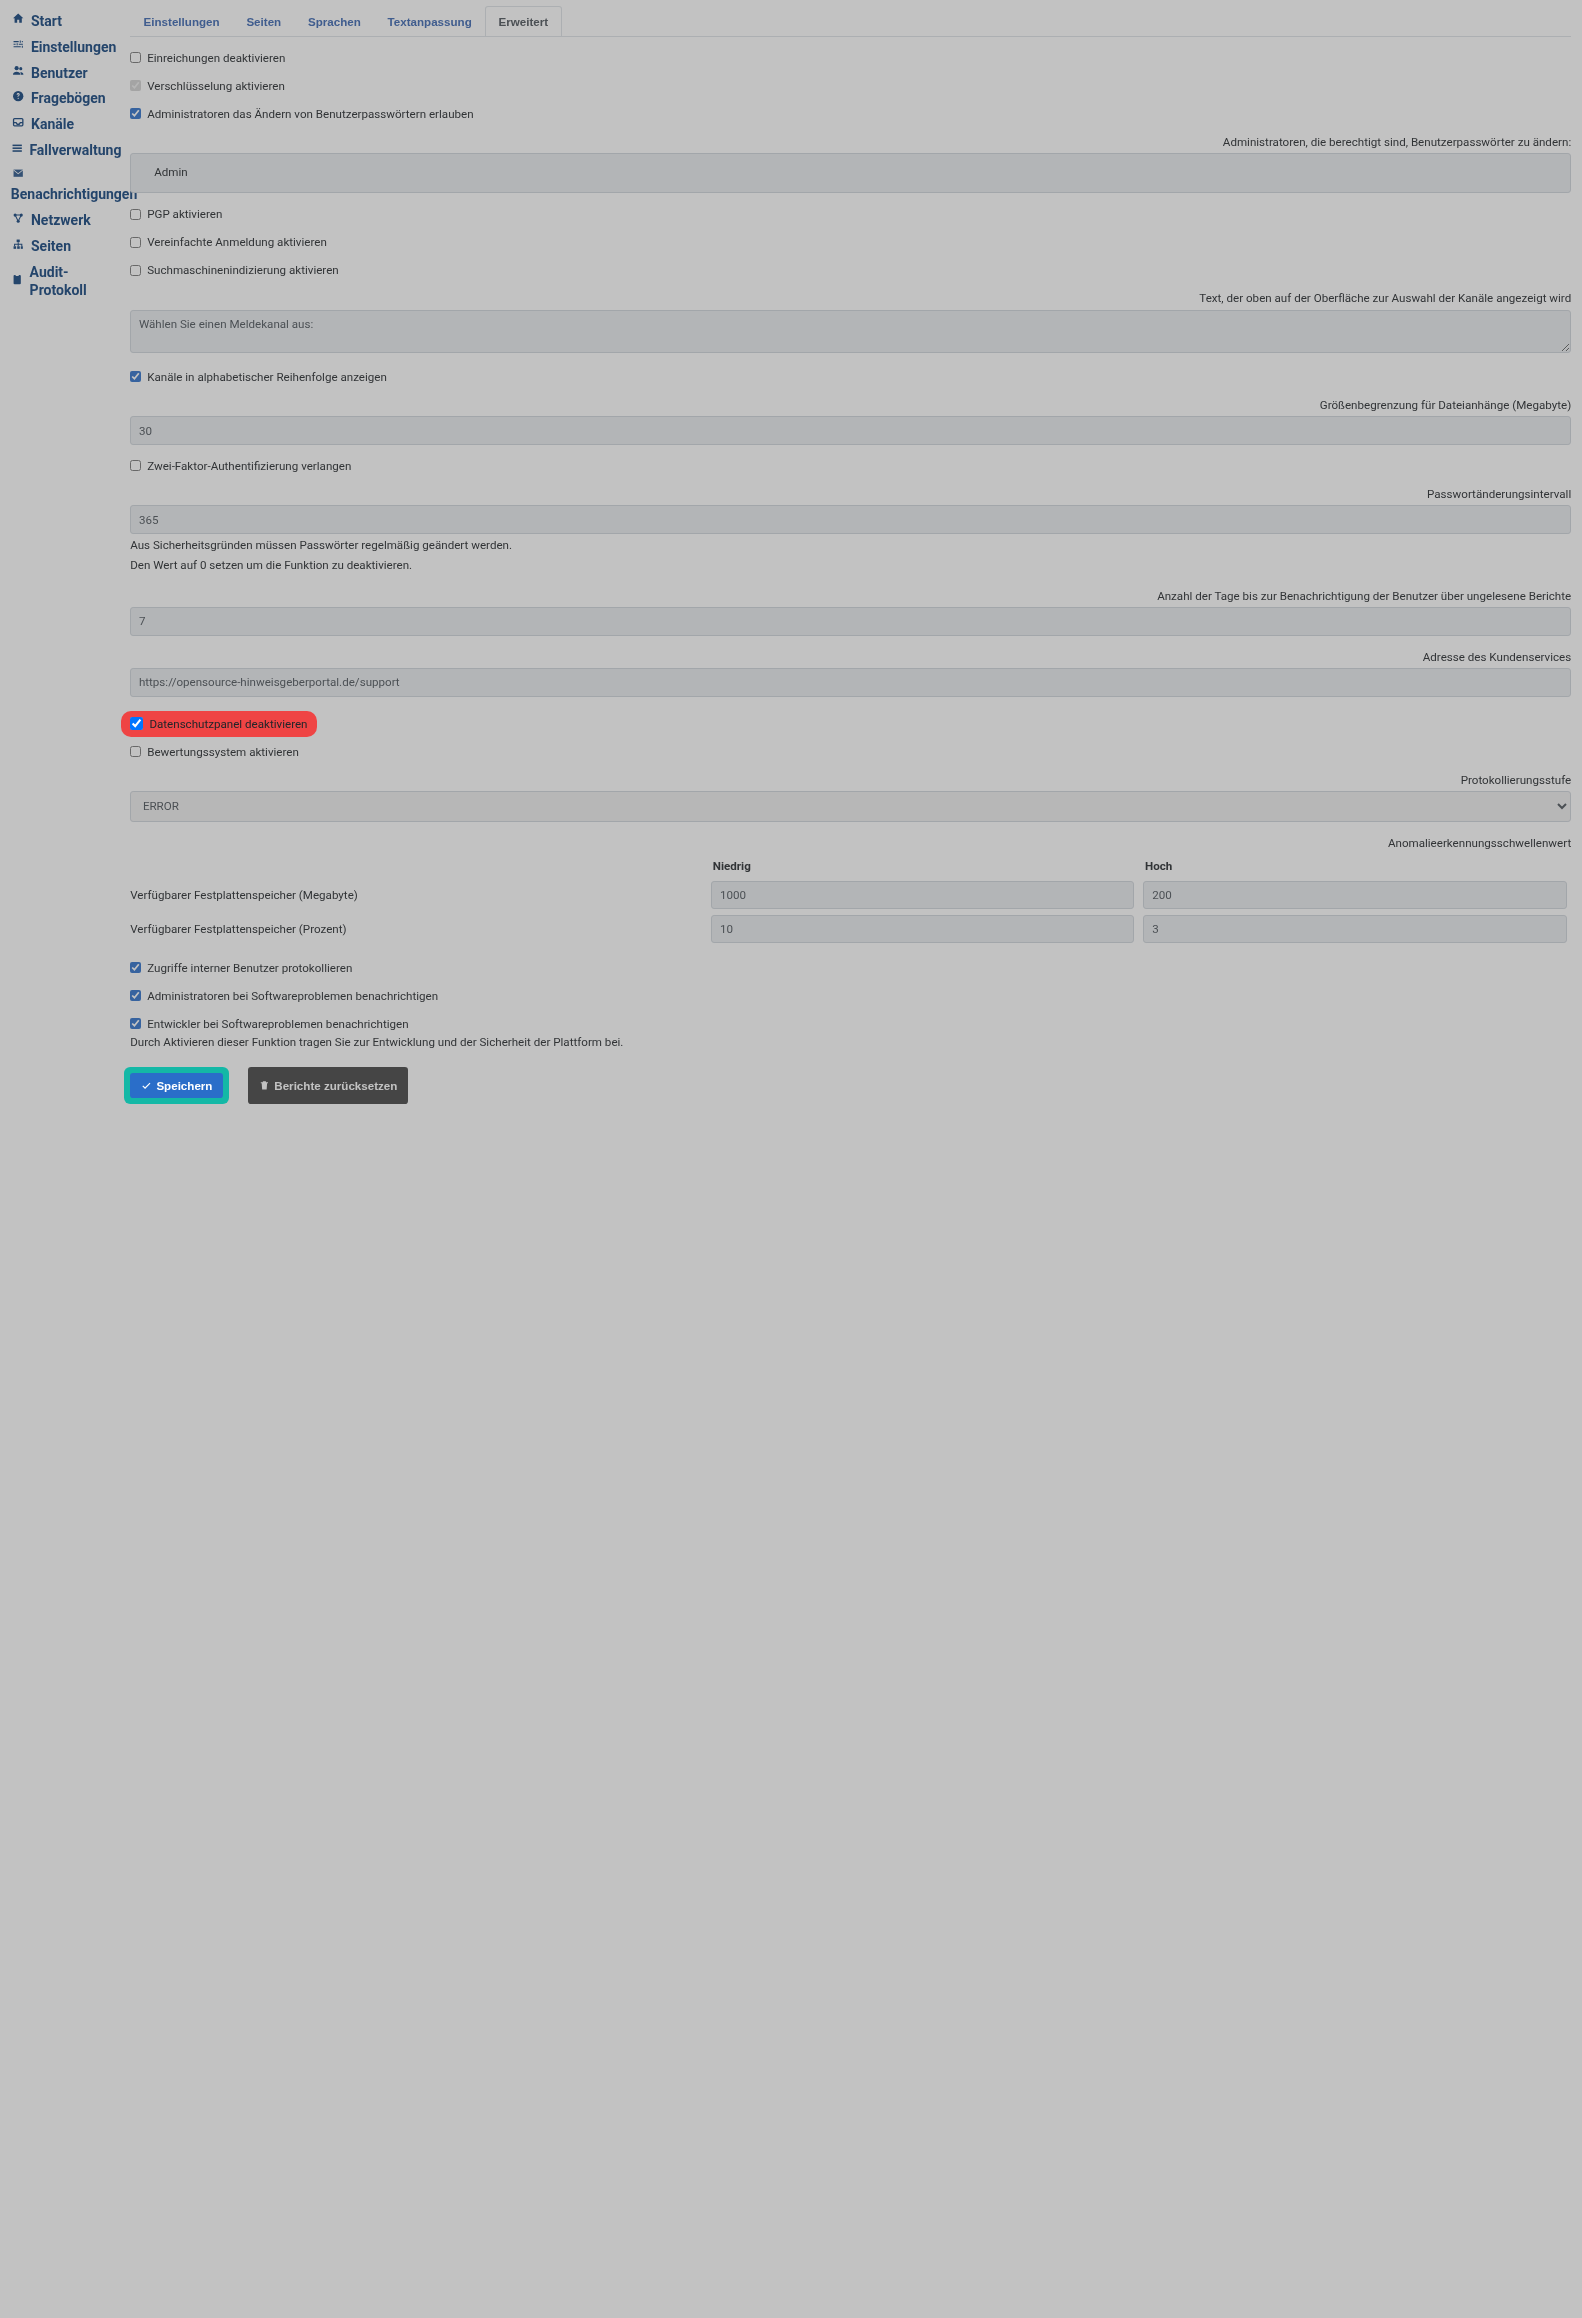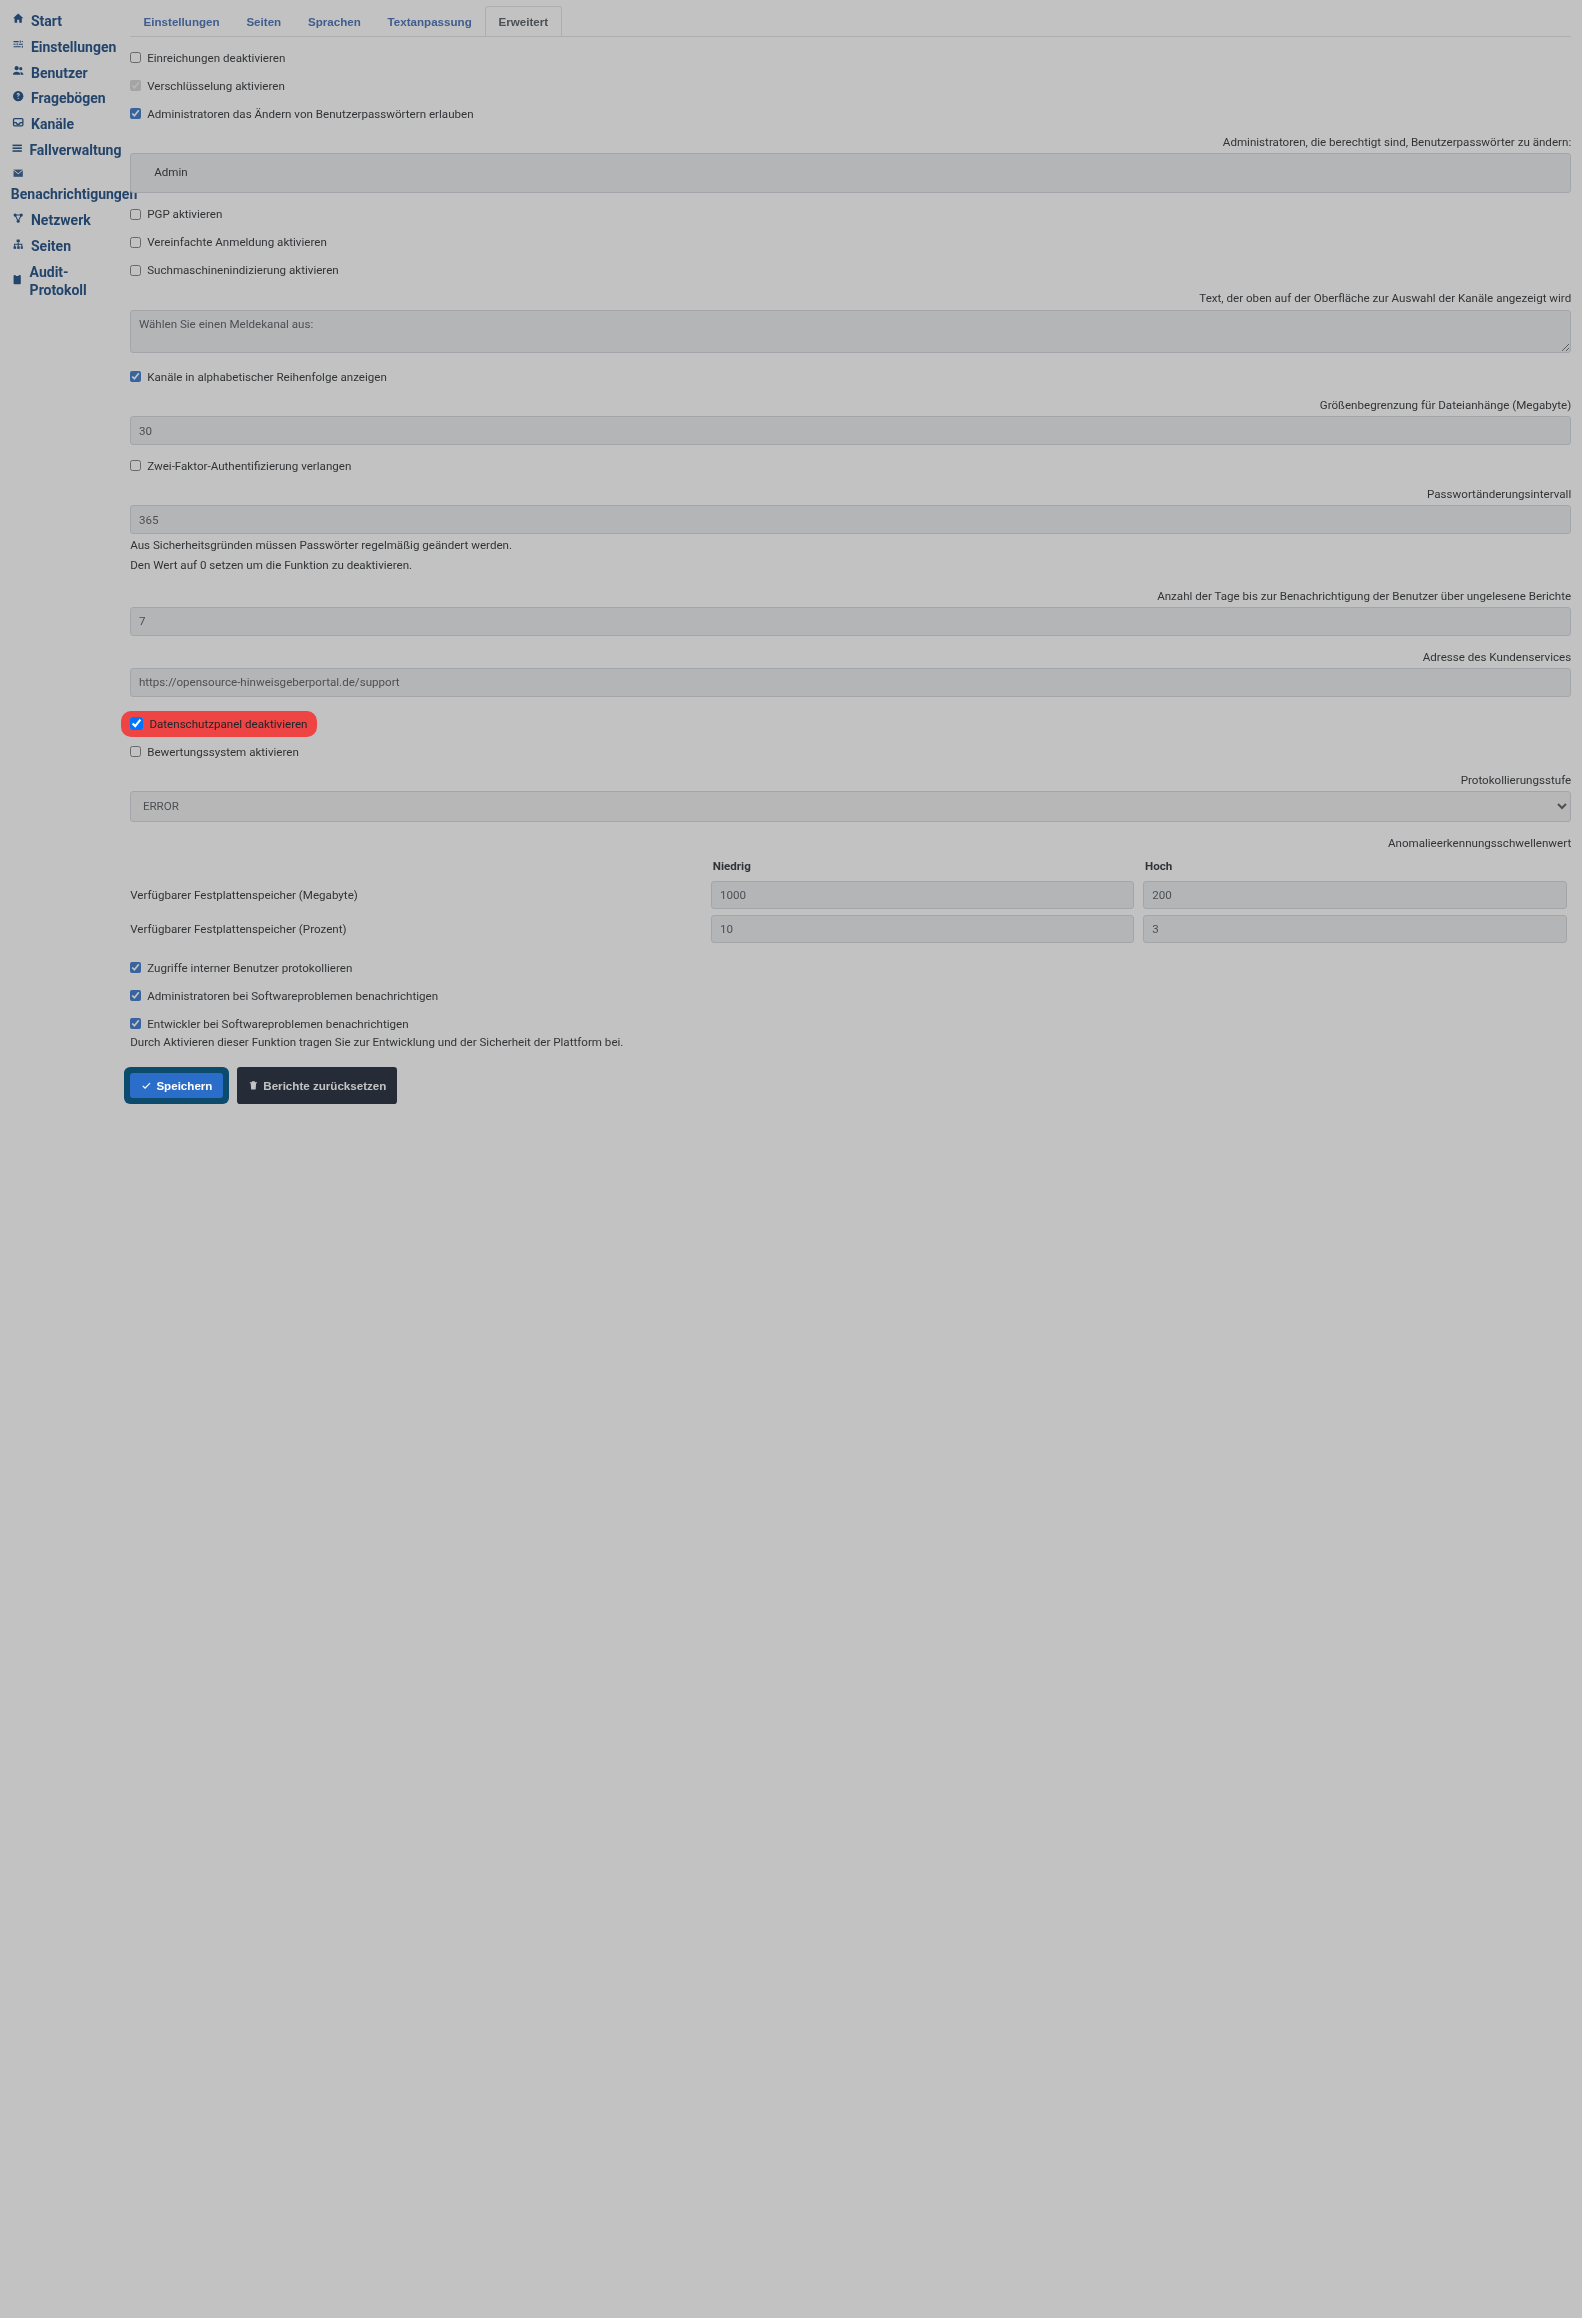--- a/index.html
+++ b/index.html
@@ -99,21 +99,21 @@
   background: #ef4444;
   border-radius: 10px;
   padding: 6.2px 9.3px;
   margin-left: -9.3px;
   margin-bottom: 7.7px;
 }
 .highlight-2 {
   display: inline-flex;
   align-items: center;
   gap: 6.2px;
-  background: #0c4a6e;
+  background: #14b8a6;
   border-radius: 6.2px;
   padding: 6.2px;
   margin-left: -6.2px;
 }
 .threshold-table {
   width: 100%;
   border-collapse: collapse;
 }
 .threshold-table th {
   text-align: left;
@@ -132,21 +132,21 @@
   gap: 4.6px;
   padding: 6.2px 10.8px;
   border-radius: 3.1px;
   border: none;
   font-size: 11.6px;
   font-weight: 600;
   cursor: pointer;
   color: #fff;
 }
 .btn-primary { background: #2a6ec9; }
-.btn-danger { background: #0f172a; }
+.btn-danger { background: #404040; margin-left: 11px; }
 .btn .icon-svg { width: 10.8px; height: 10.8px; fill: currentColor; }
 .button-row { display: flex; gap: 7.7px; margin-top: 15.5px; }
 .dimmer {
   position: fixed;
   inset: 0;
   background: rgba(80,80,80,0.35);
   pointer-events: none;
   z-index: 5;
 }
 .highlight-1, .highlight-2 { position: relative; z-index: 10; }

